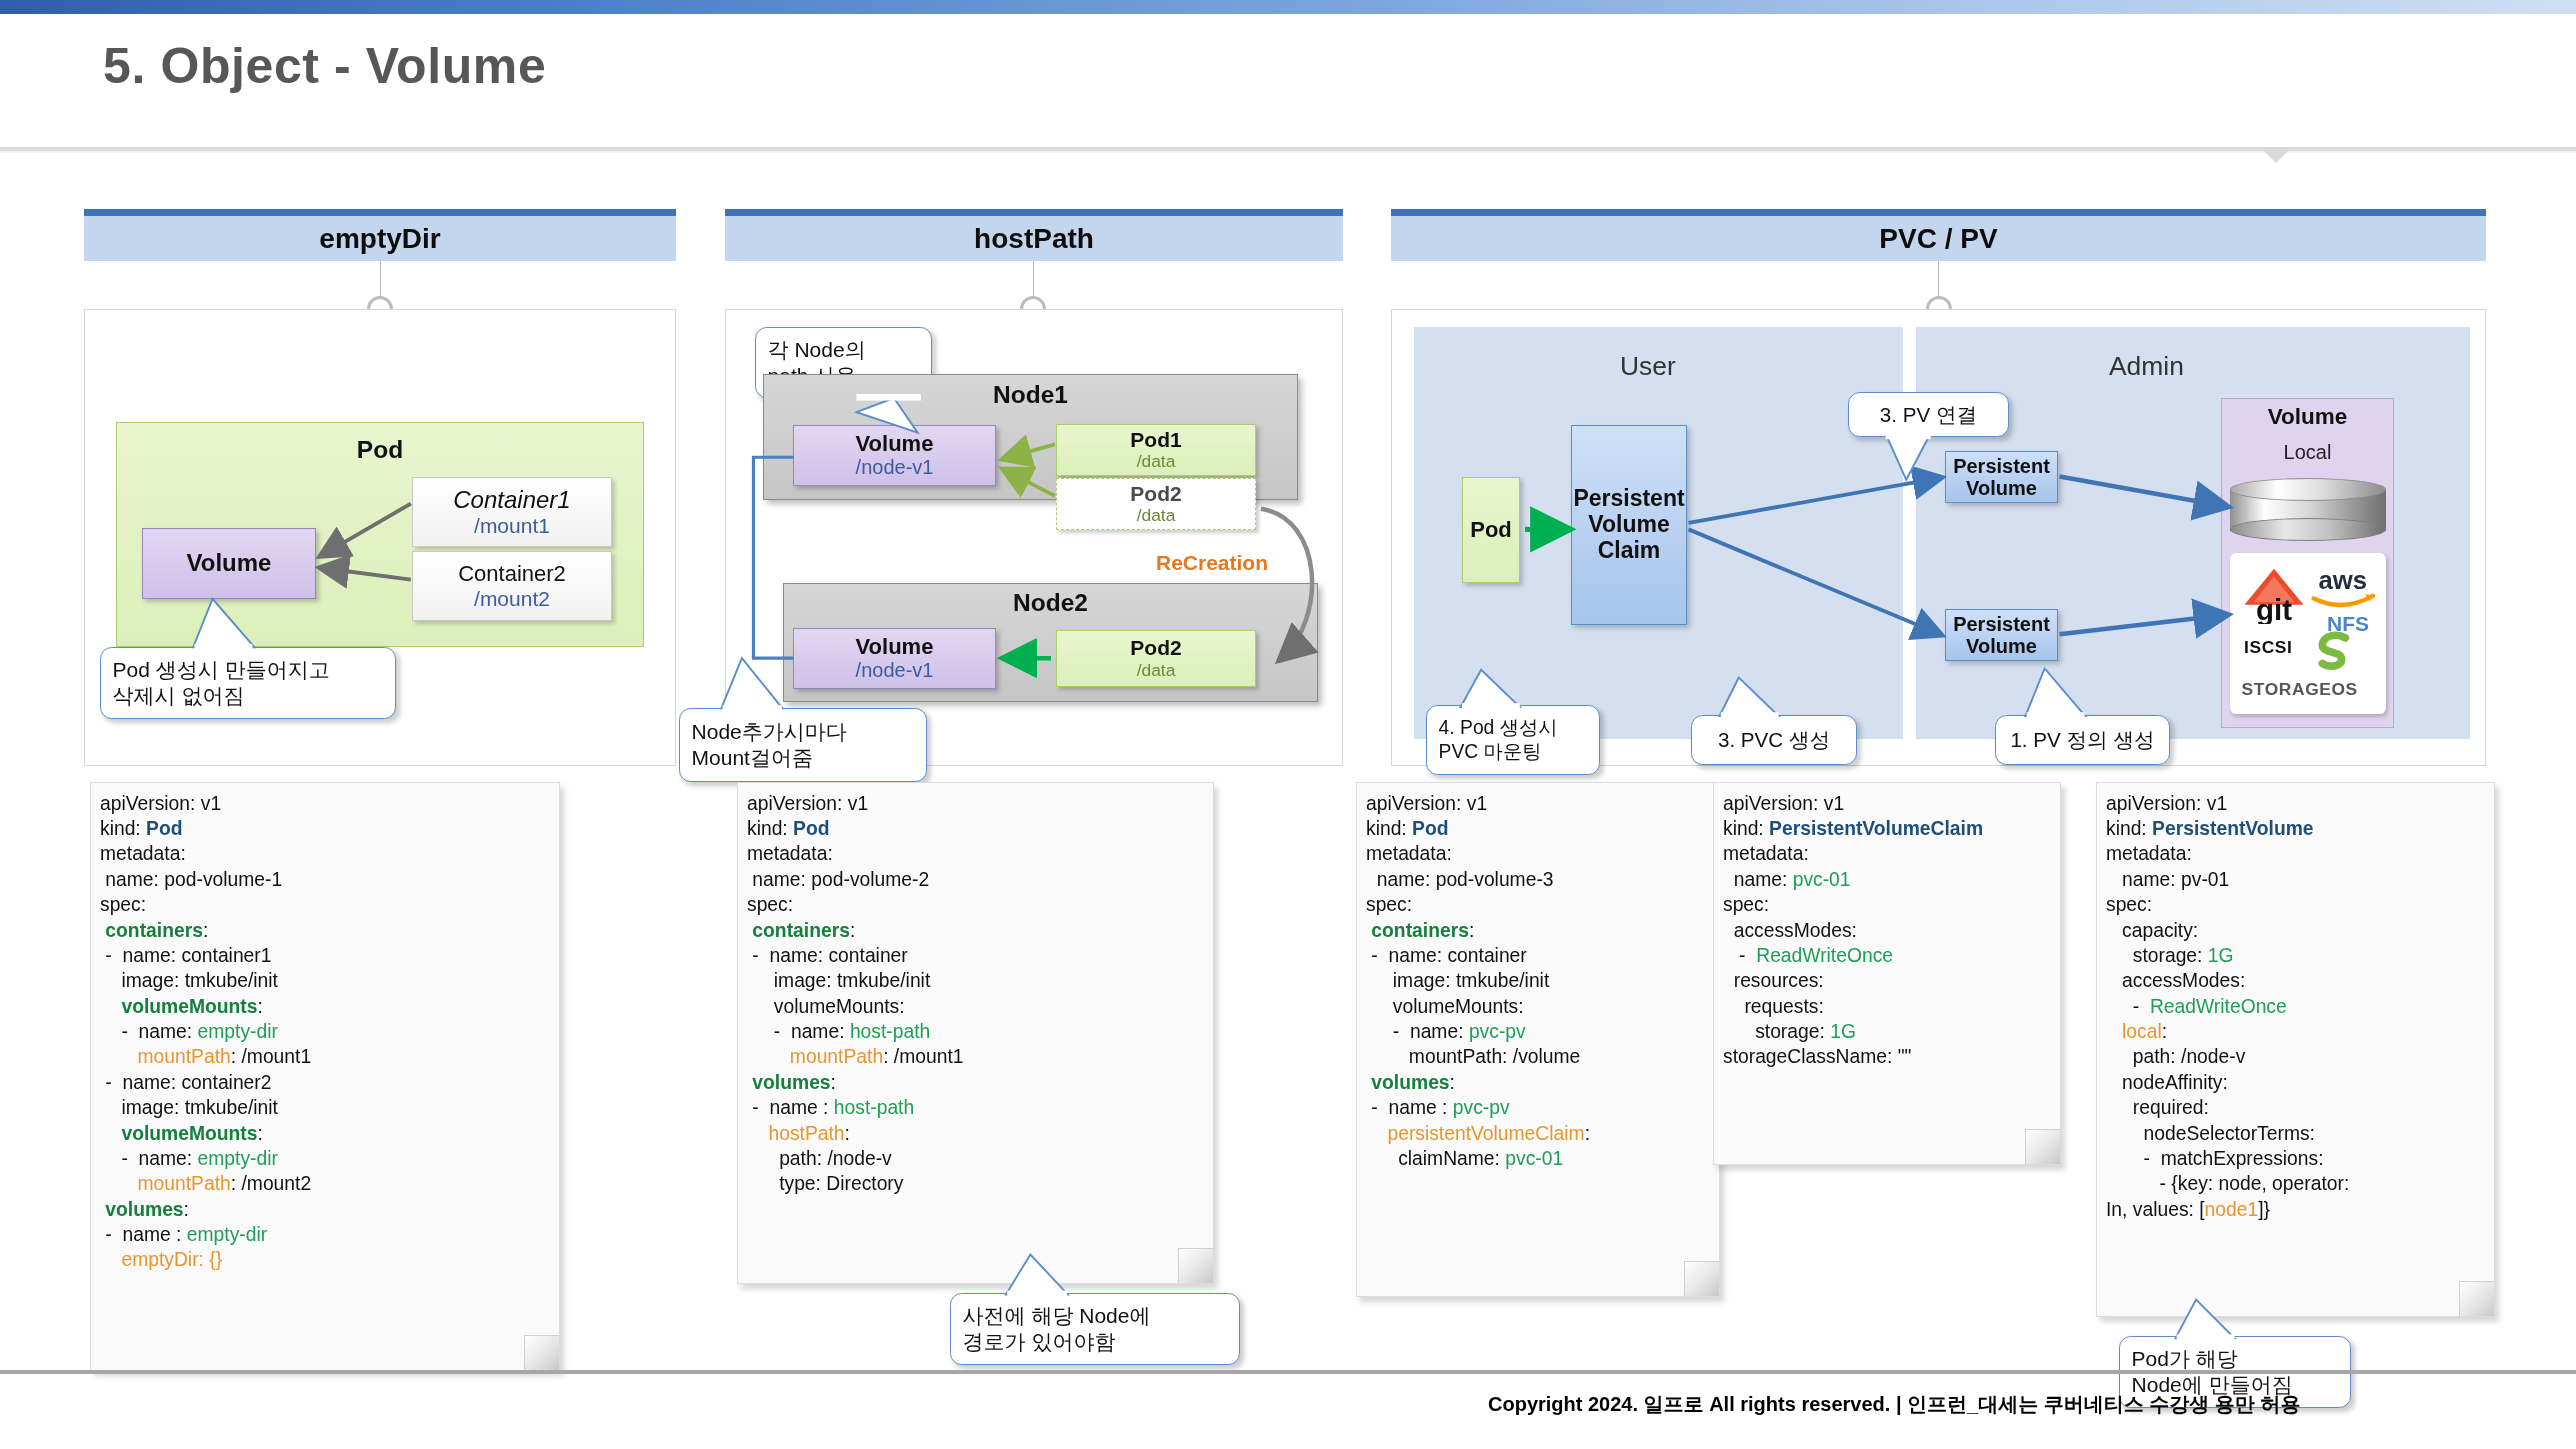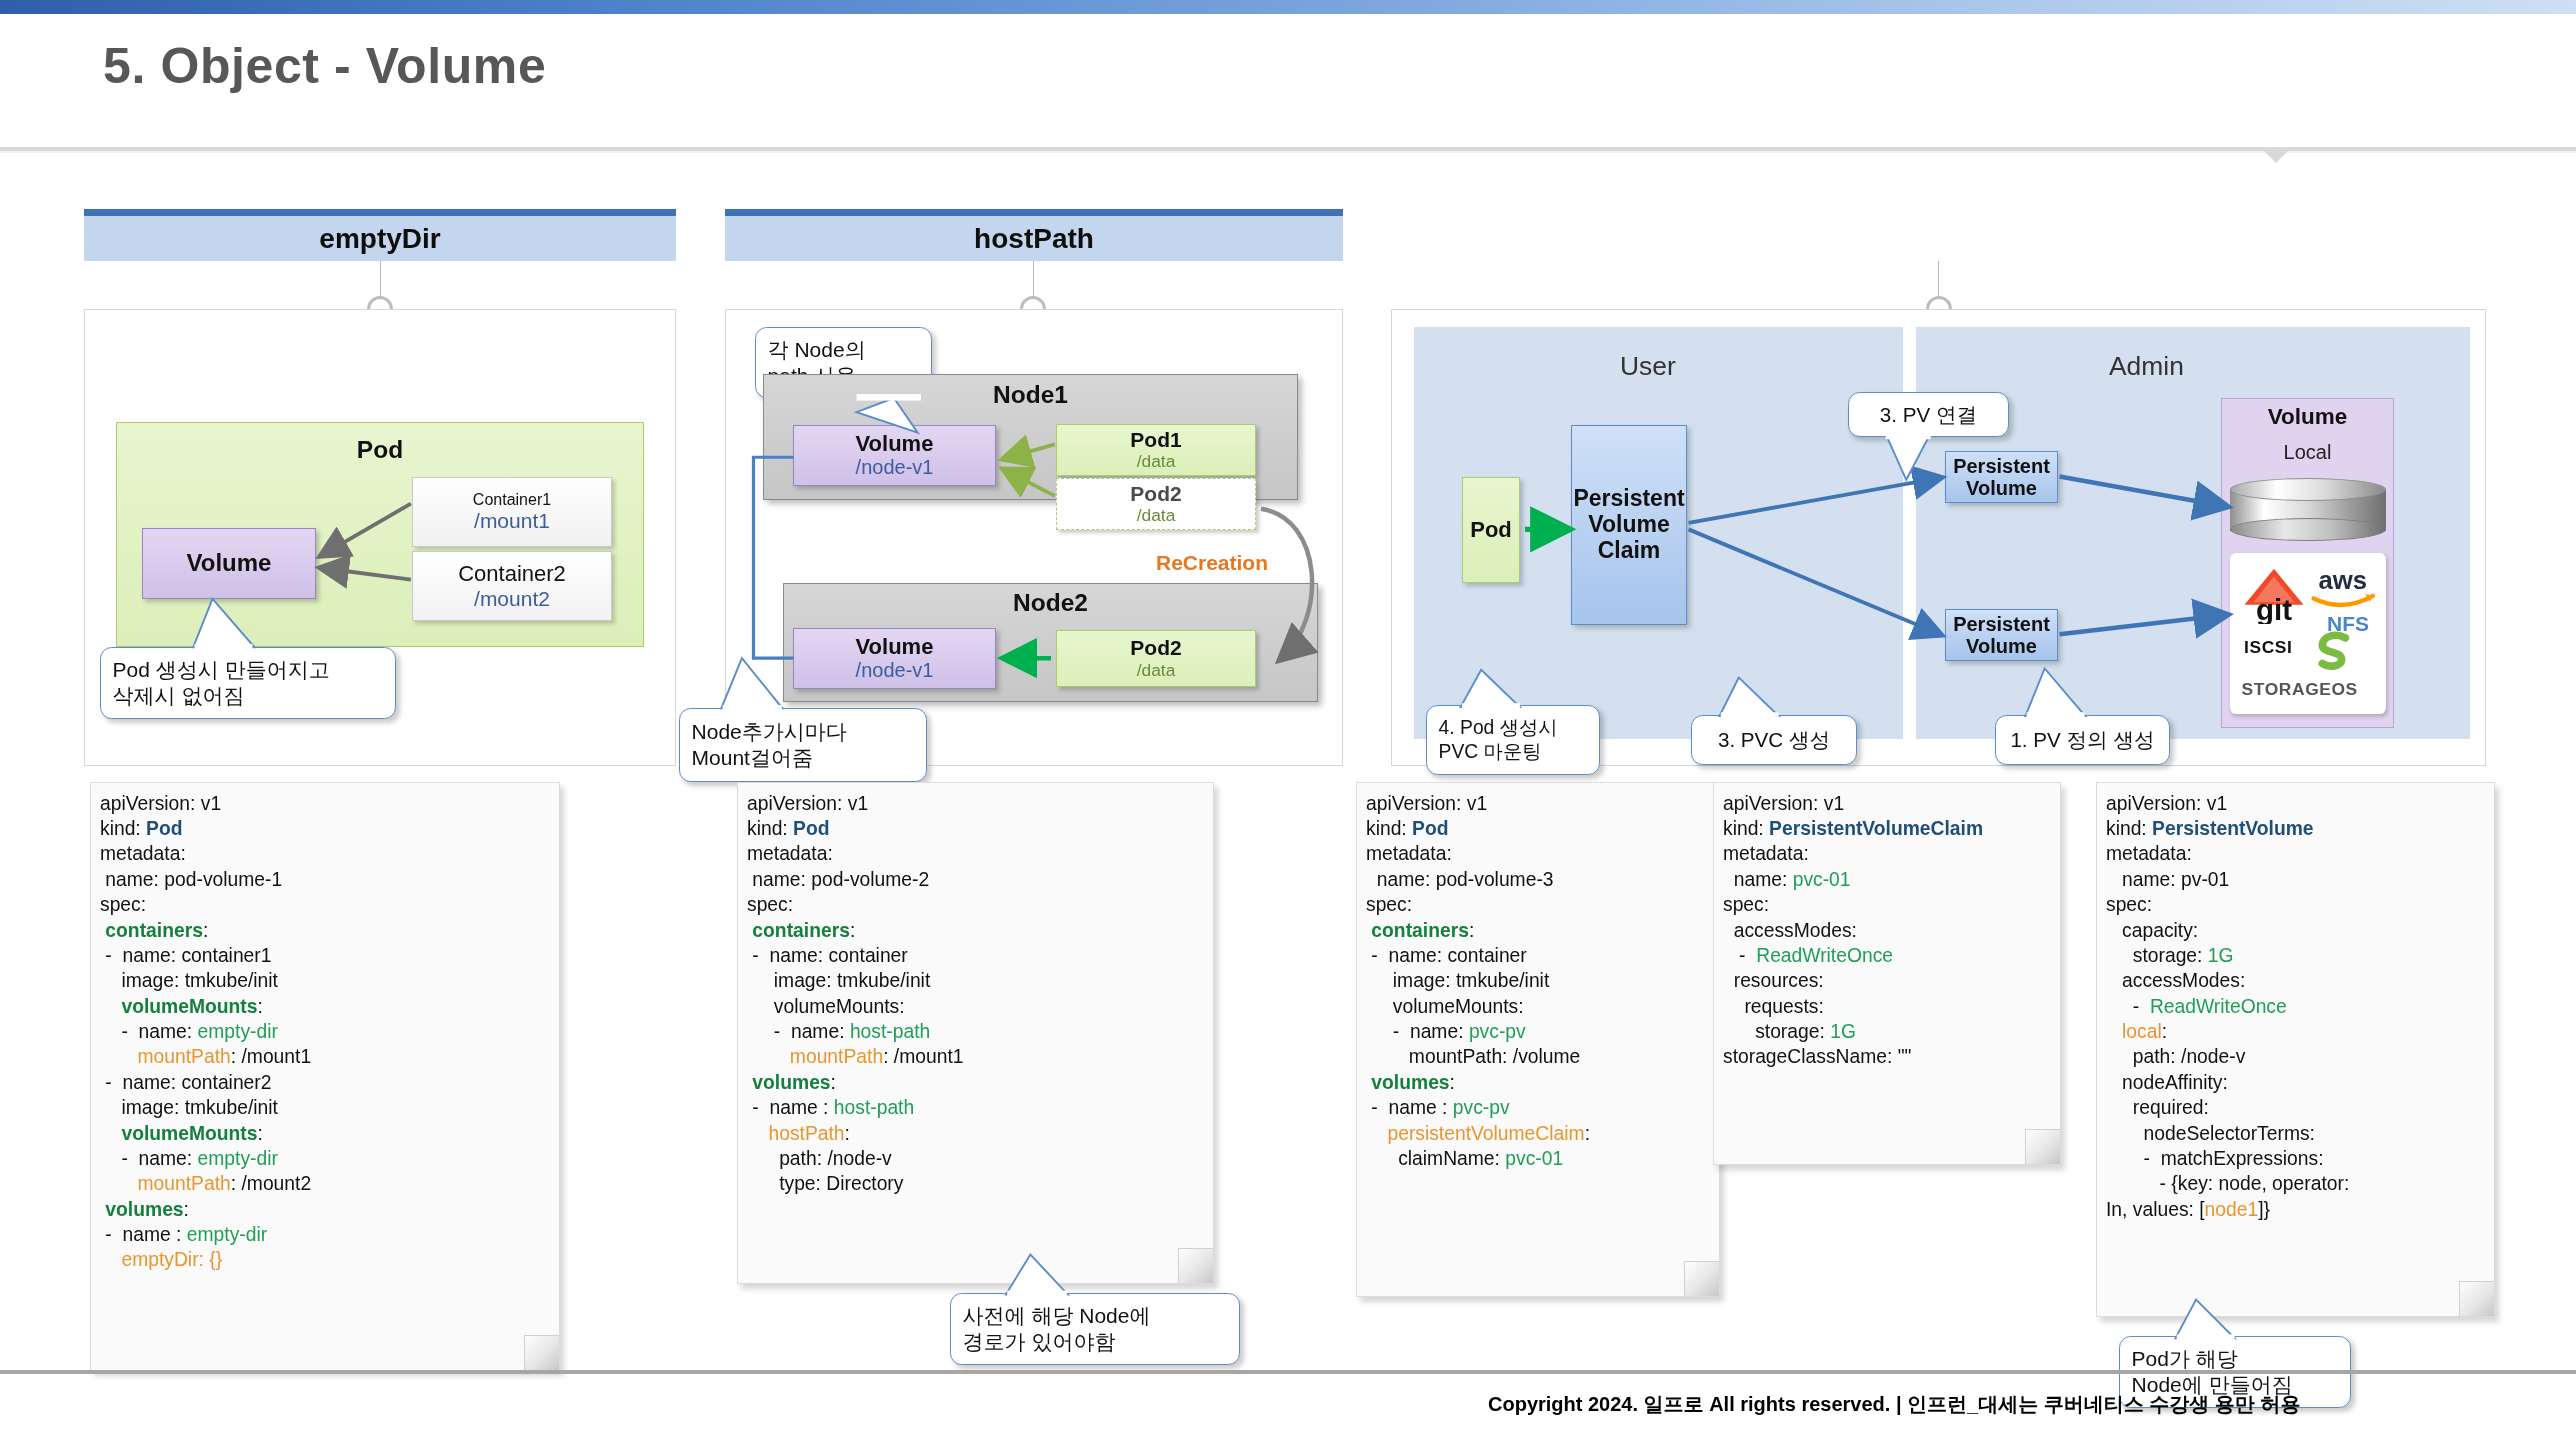--- a/index.html
+++ b/index.html
@@ -127,37 +127,40 @@
   </div>
   <div class="stem" style="left:380px; top:261px; height:50px;"></div>
   <div class="knob" style="left:367px; top:296px;"></div>
 
   <div class="banner" style="left:725px; top:209px; width:618px; height:52px;">
     <span>hostPath</span>
   </div>
   <div class="stem" style="left:1033px; top:261px; height:50px;"></div>
   <div class="knob" style="left:1020px; top:296px;"></div>
 
+  <div class="banner" style="left:1391px; top:209px; width:1095px; height:52px;">
+    <span>PVC / PV</span>
+  </div>
   <div class="stem" style="left:1938px; top:261px; height:50px;"></div>
   <div class="knob" style="left:1926px; top:296px;"></div>
 
   <div class="panel" style="left:84px; top:309px; width:592px; height:457px;"></div>
   <div class="panel" style="left:725px; top:309px; width:618px; height:457px;"></div>
   <div class="panel" style="left:1391px; top:309px; width:1095px; height:457px;"></div>
 
   <div class="box pod-green" style="left:116px; top:422px; width:528px; height:225px; justify-content:flex-start; padding-top:13px;">
     <div class="lbl-bold" style="font-size:24.5px;">Pod</div>
   </div>
 
   <div class="box vol-purple" style="left:142px; top:528px; width:174px; height:71px;">
     <div class="lbl-bold" style="font-size:24px;">Volume</div>
   </div>
 
   <div class="box white-box" style="left:412px; top:477px; width:200px; height:70px;">
-    <div style="font-size:16px; color:#111;">Container1</div>
+    <div style="font-size:24px; color:#111;font-style:italic;">Container1</div>
     <div class="lbl-path" style="font-size:21px;">/mount1</div>
   </div>
 
   <div class="box white-box" style="left:412px; top:551px; width:200px; height:70px;">
     <div style="font-size:22px; color:#111;">Container2</div>
     <div class="lbl-path" style="font-size:21px;">/mount2</div>
   </div>
 
   <div class="callout" style="left:100px; top:647px; width:296px; height:72px;">
     <div class="ct">Pod 생성시 만들어지고

